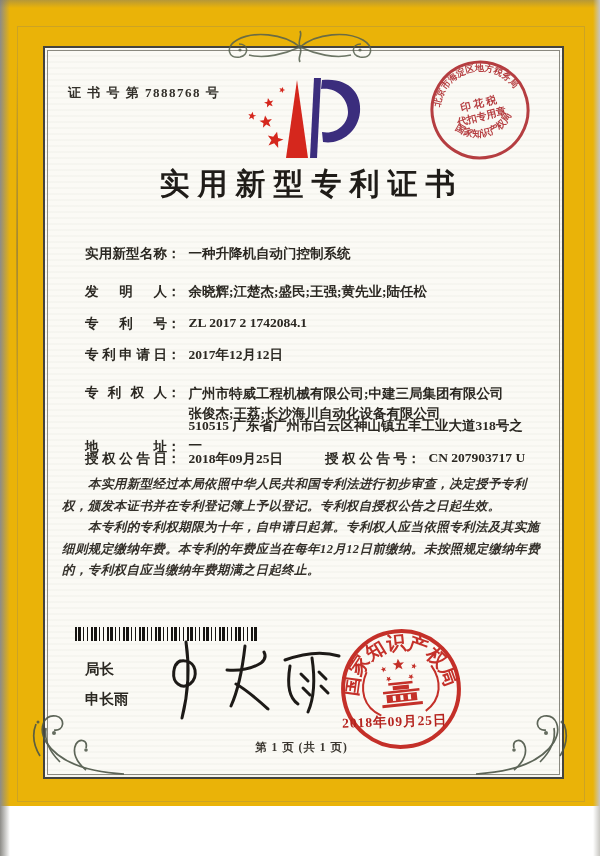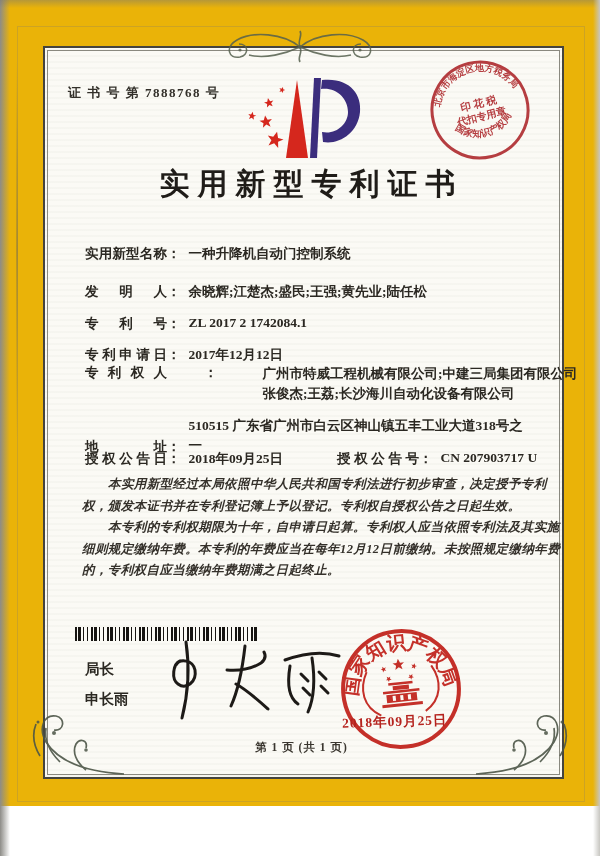--- a/index.html
+++ b/index.html
@@ -30,25 +30,25 @@
   .logo{position:absolute;left:235px;top:72px;width:130px;height:94px;}
   .title{position:absolute;left:43px;top:164px;width:537px;text-align:center;
     font-size:30px;font-weight:700;letter-spacing:8px;color:#1f1c18;}
   
   .frow{position:absolute;left:85px;font-size:13.5px;font-weight:700;color:#2b2822;display:flex;align-items:flex-start;}
   .flabel{display:inline-block;width:82px;text-align:justify;text-align-last:justify;flex:0 0 82px;}
   .fcolon{display:inline-block;margin-right:8px;}
   .fvalue{display:inline-block;}
   .fvalue .vline{display:block;line-height:20px;}
   .row-name{top:245px;} .row-inventors{top:283px;} .row-patentno{top:315px;}
-  .row-filing{top:346px;} .row-patentee{top:364px;gap:37px;} .row-address{top:416px;align-items:flex-end;}
-  .row-grant-date{top:450px;} .row-grant-no{top:450px;left:337px;}
+  .row-filing{top:346px;} .row-patentee{top:384px;} .row-address{top:416px;align-items:flex-end;}
+  .row-grant-date{top:450px;} .row-grant-no{top:450px;left:325px;}
   
   .paras{position:absolute;left:62px;top:474px;width:480px;font-size:12.5px;line-height:21.5px;
-    font-weight:600;font-style:italic;color:#34302a;letter-spacing:.4px;margin-left:20px;}
+    font-weight:600;font-style:italic;color:#34302a;letter-spacing:.4px;}
   .paras p{margin:0;text-indent:26px;}
   
   .barcode{position:absolute;left:75px;top:627px;width:182px;height:14px;
     background:repeating-linear-gradient(90deg,
       #171512 0 2px,#fbfaf5 2px 3px,#171512 3px 6px,#fbfaf5 6px 8px,
       #171512 8px 9px,#fbfaf5 9px 12px,#171512 12px 13px,#fbfaf5 13px 16px);}
   .official{position:absolute;left:85px;font-size:14.5px;font-weight:700;color:#2b2822;}
   .official-title{top:660px;} .official-name{top:690px;}
   .signature{position:absolute;left:158px;top:636px;width:195px;height:88px;}
   

